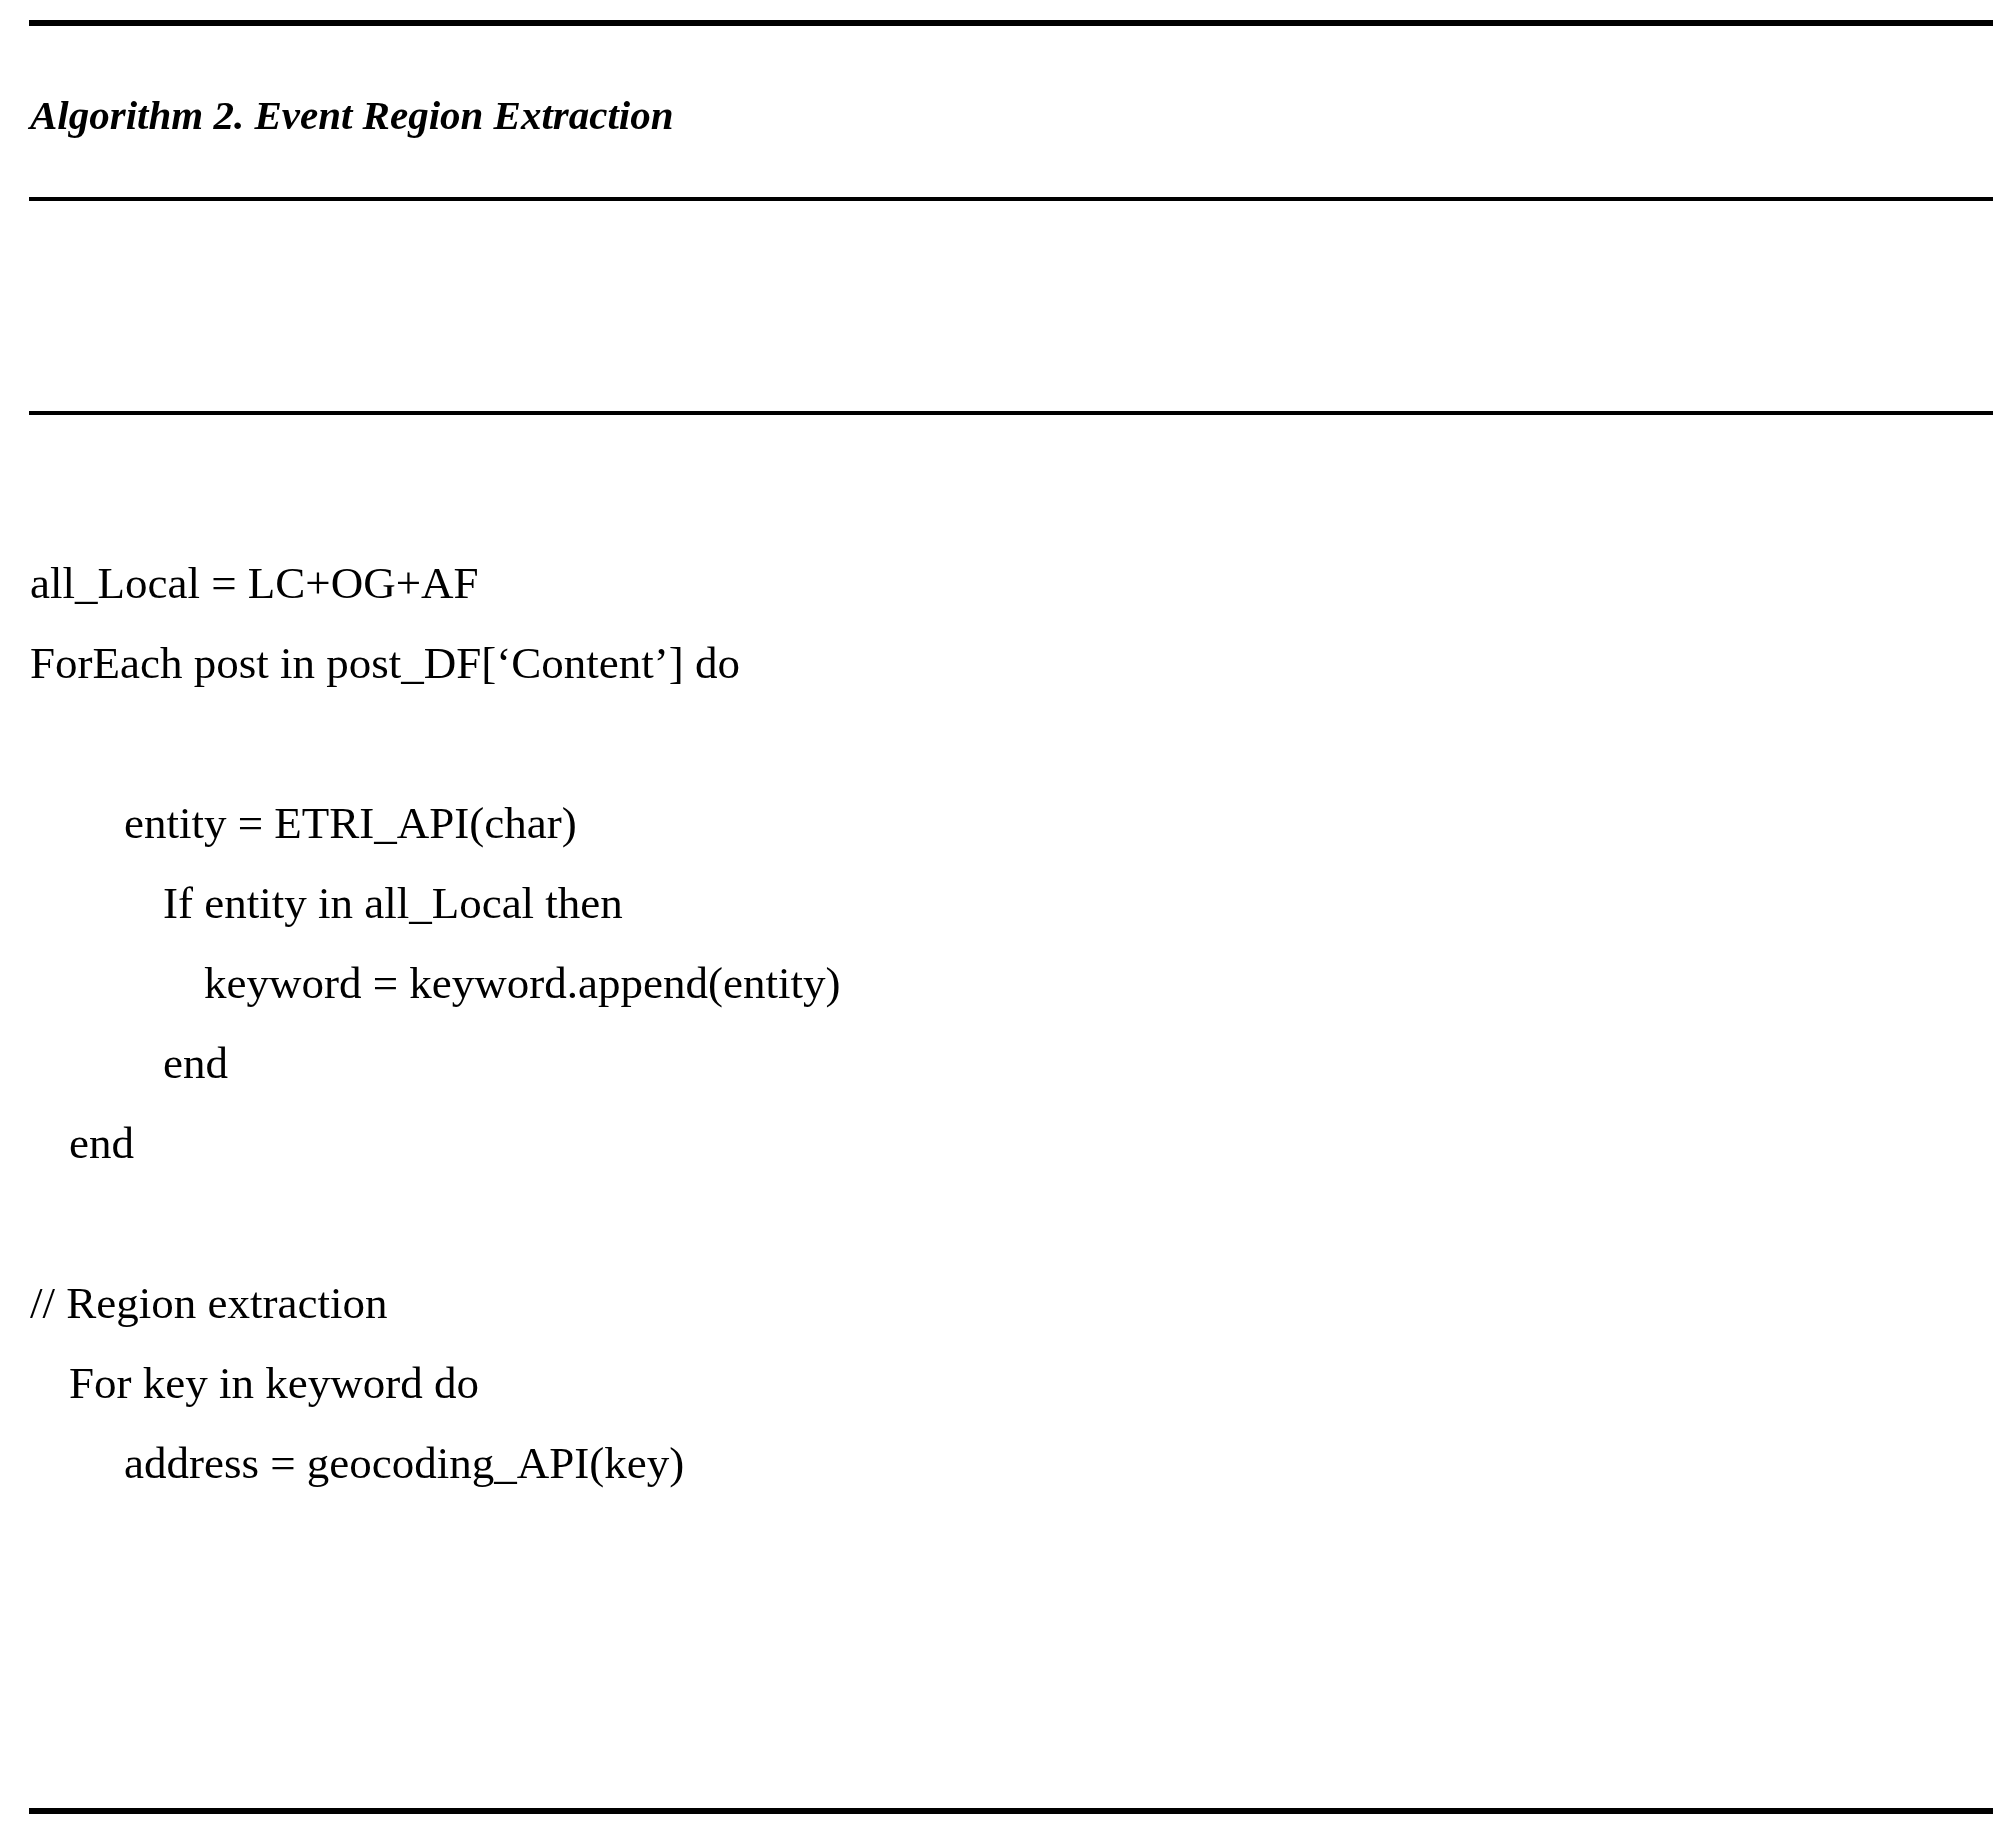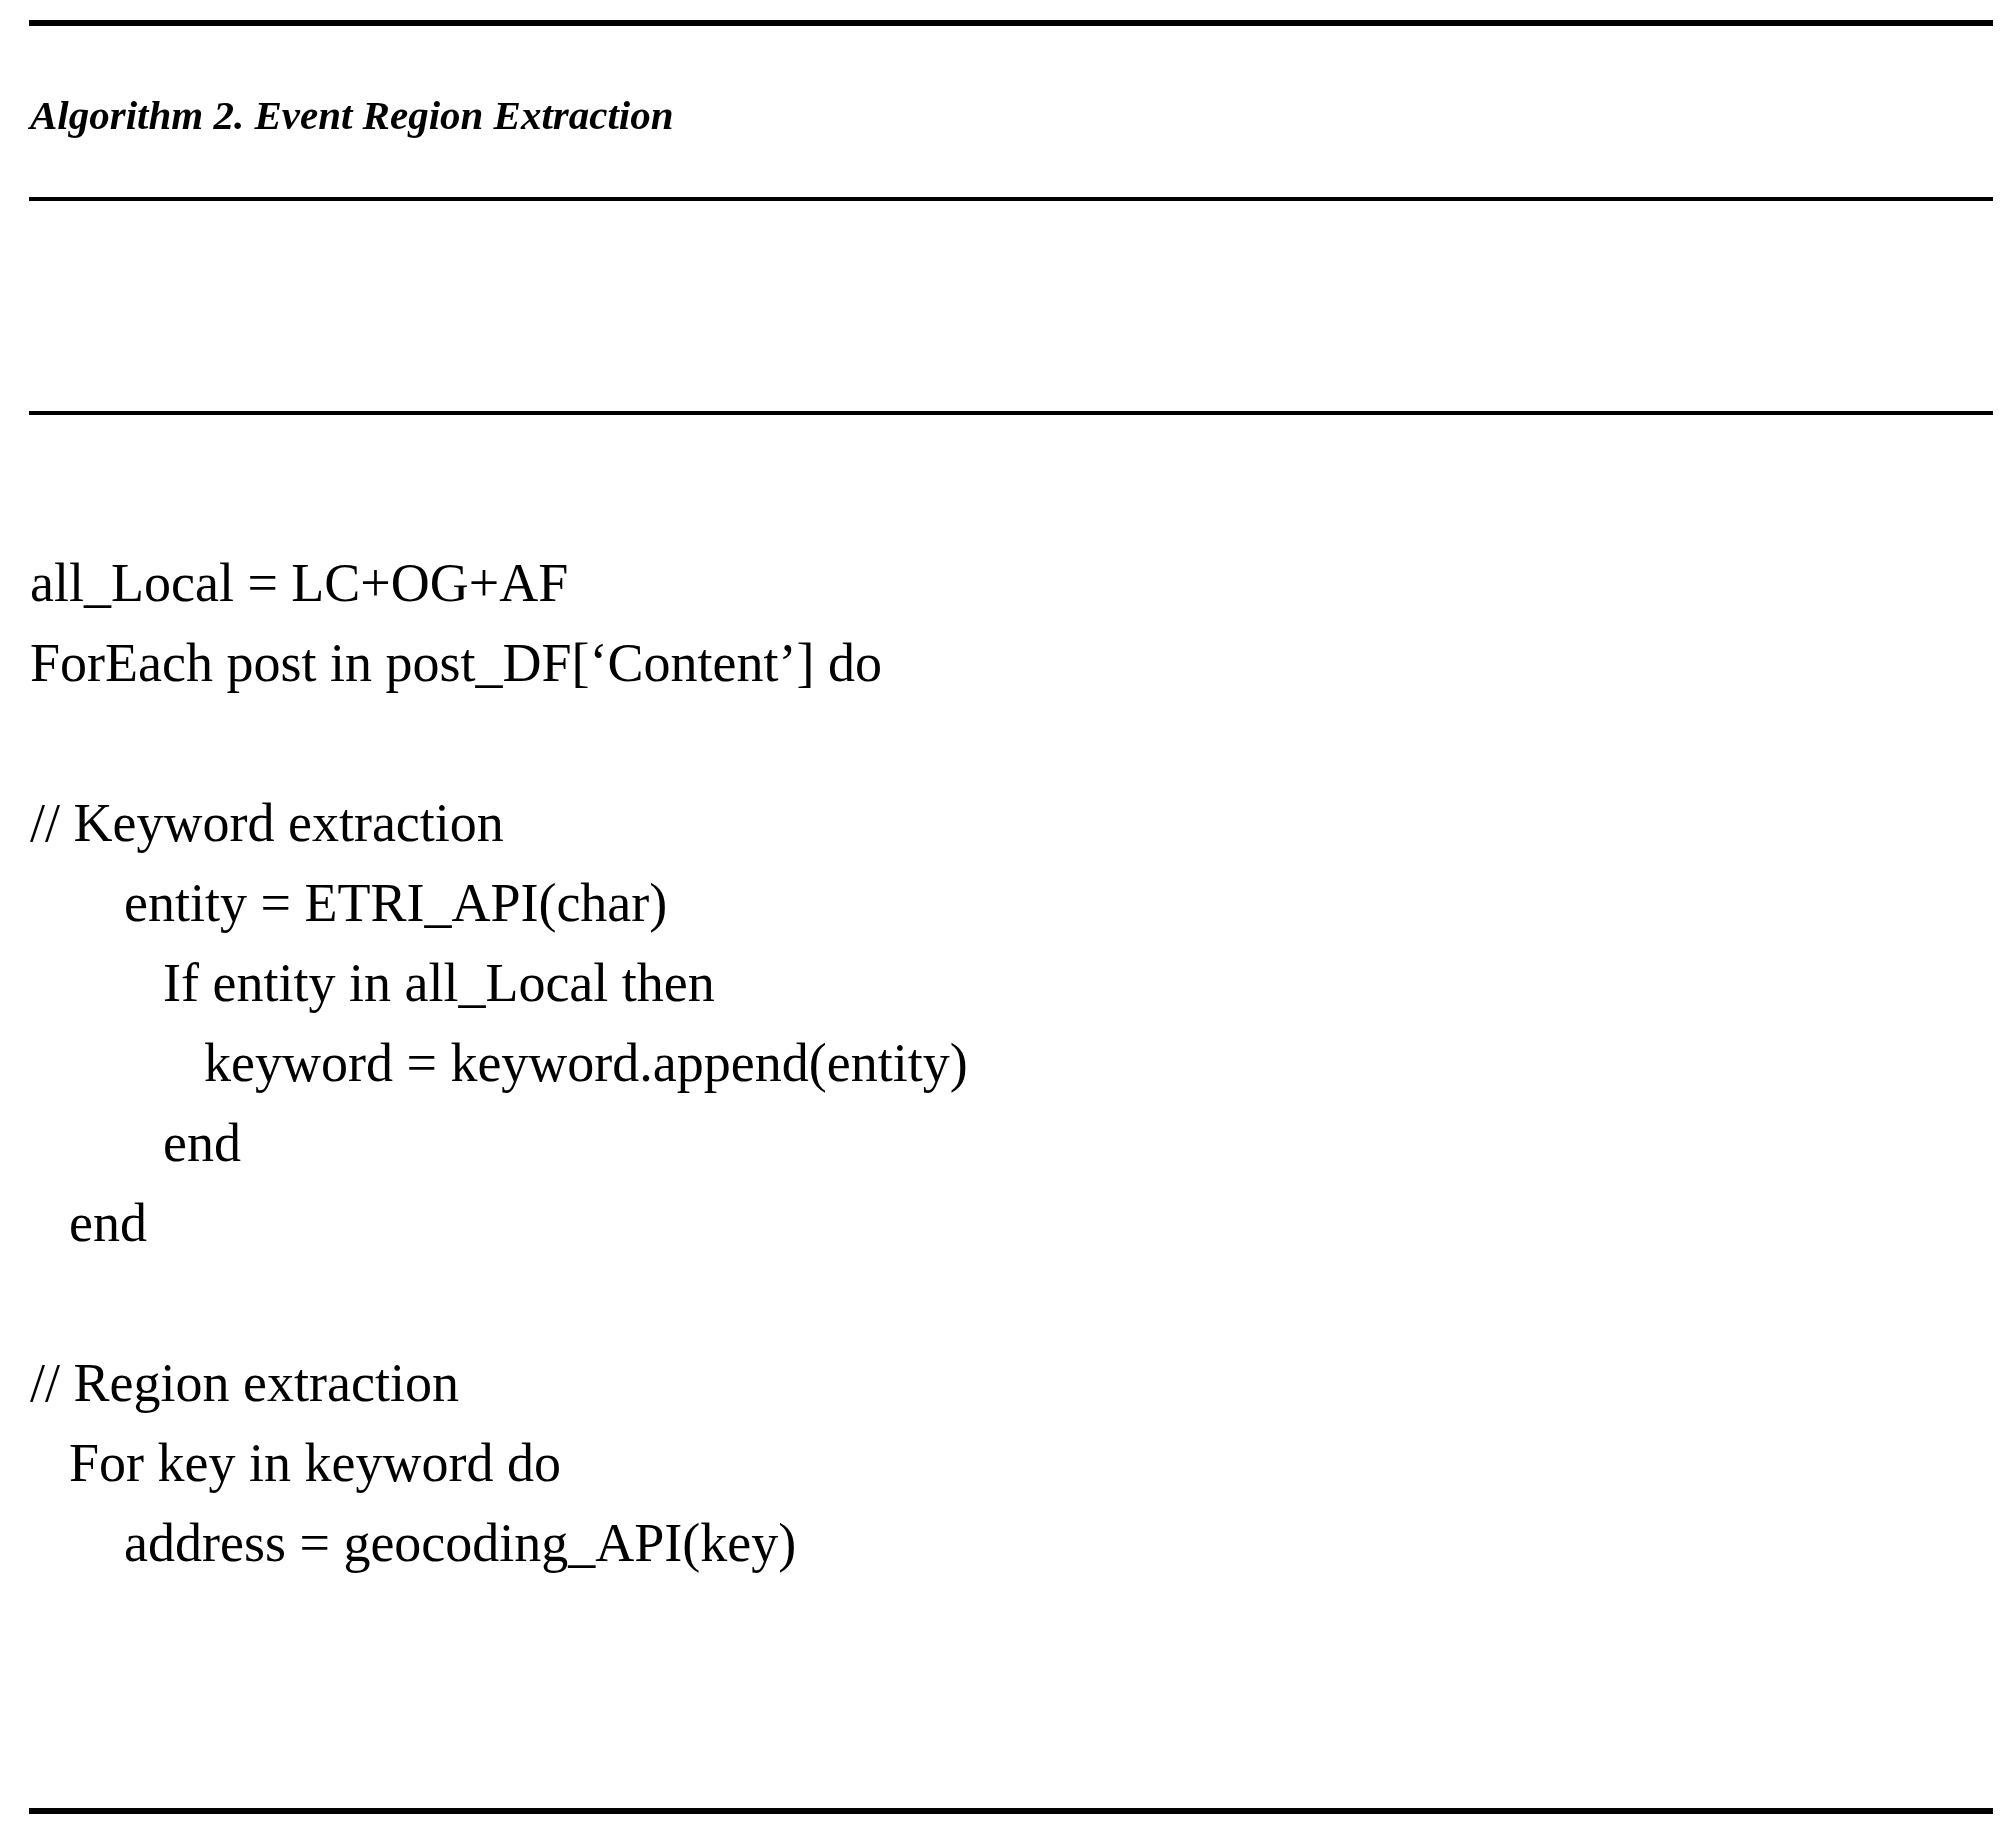--- a/index.html
+++ b/index.html
@@ -69,21 +69,21 @@
   }
 
   
   .body-block {
     position: absolute;
     left: 30px;
     top: 543px;
     width: 1945px;
   }
   .code-line {
-    font-size: 54px;
+    font-size: 45px;
     line-height: 80px;
     white-space: pre;
     min-height: 80px;
   }
   .code-line.blank {
     height: 80px;
     min-height: 80px;
   }
   .ind-0 { padding-left: 0px;   }
   .ind-1 { padding-left: 39px;  }
@@ -102,21 +102,20 @@
 
   <div class="rule rule-title"></div>
 
 
   <div class="rule rule-io"></div>
 
   <div class="body-block" id="body-block">
       <div class="code-line ind-0">all_Local = LC+OG+AF</div>
       <div class="code-line ind-0">ForEach post in post_DF[‘Content’] do</div>
       <div class="code-line ind-0 blank"></div>
-      <div class="code-line ind-0">// Keyword extraction</div>
       <div class="code-line ind-2">entity = ETRI_API(char)</div>
       <div class="code-line ind-3">If entity in all_Local then</div>
       <div class="code-line ind-4">keyword = keyword.append(entity)</div>
       <div class="code-line ind-3">end</div>
       <div class="code-line ind-1">end</div>
       <div class="code-line ind-0 blank"></div>
       <div class="code-line ind-0">// Region extraction</div>
       <div class="code-line ind-1">For key in keyword do</div>
       <div class="code-line ind-2">address = geocoding_API(key)</div>
     </div>

